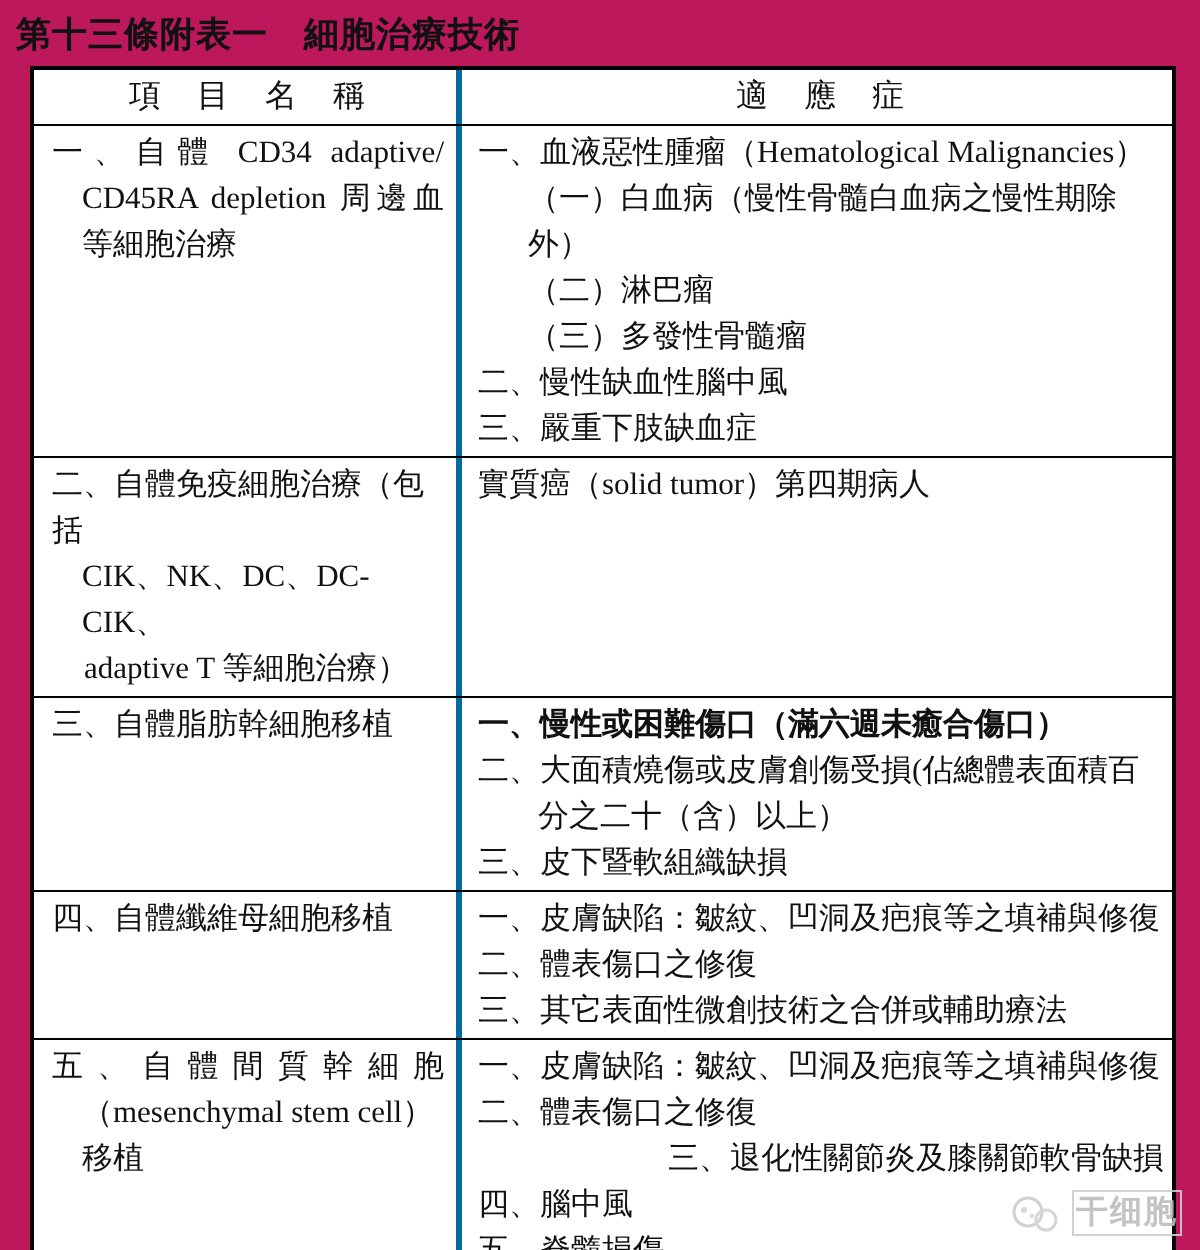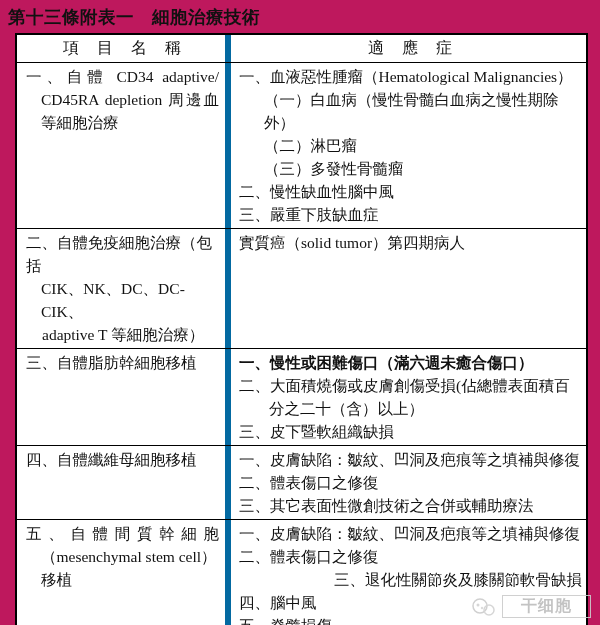--- a/index.html
+++ b/index.html
@@ -12,40 +12,40 @@
     position:absolute;left:8px;top:5px;
     font-size:17.5px;font-weight:bold;letter-spacing:0.5px;white-space:pre;
   }
   .table{
     position:absolute;left:15px;top:33px;width:573px;
     border:2px solid #000;box-sizing:border-box;background:#fff;
   }
   .hrow,.row{display:flex;align-items:stretch;}
   .row{border-top:1px solid #000;}
   .cell{box-sizing:border-box;}
-  .cl{width:214px;border-right:6px solid #0369a1;padding:2px 6px 2px 9px;flex-shrink:0;}
+  .cl{width:214px;border-right:3px solid #0369a1;padding:2px 6px 2px 9px;flex-shrink:0;}
   .cr{flex:1;padding:2px 4px 2px 8px;min-width:0;}
   .hcell{
     text-align:center;font-size:16px;padding-top:3px;padding-bottom:3px;
     letter-spacing:1px;
   }
   .tline{
     font-size:15.5px;line-height:23px;
     white-space:normal;
   }
   .stretch{text-align:justify;text-align-last:justify;}
   .watermark{
     position:absolute;right:9px;bottom:7px;
     display:flex;align-items:center;gap:5px;
     color:#bfbfbf;opacity:0.9;
   }
   .wicon{display:block;}
   .wtext{
     font-size:16px;font-weight:bold;letter-spacing:1px;
-    border:1.5px solid #cccccc;padding:0 18px;color:#bdbdbd;
+    border:1.5px solid #cccccc;padding:0 1px;color:#bdbdbd;
   }
 </style>
 </head>
 <body>
 
 <div class="page">
 
   <div class="title">第十三條附表一　細胞治療技術</div>
 
   <div class="table">

